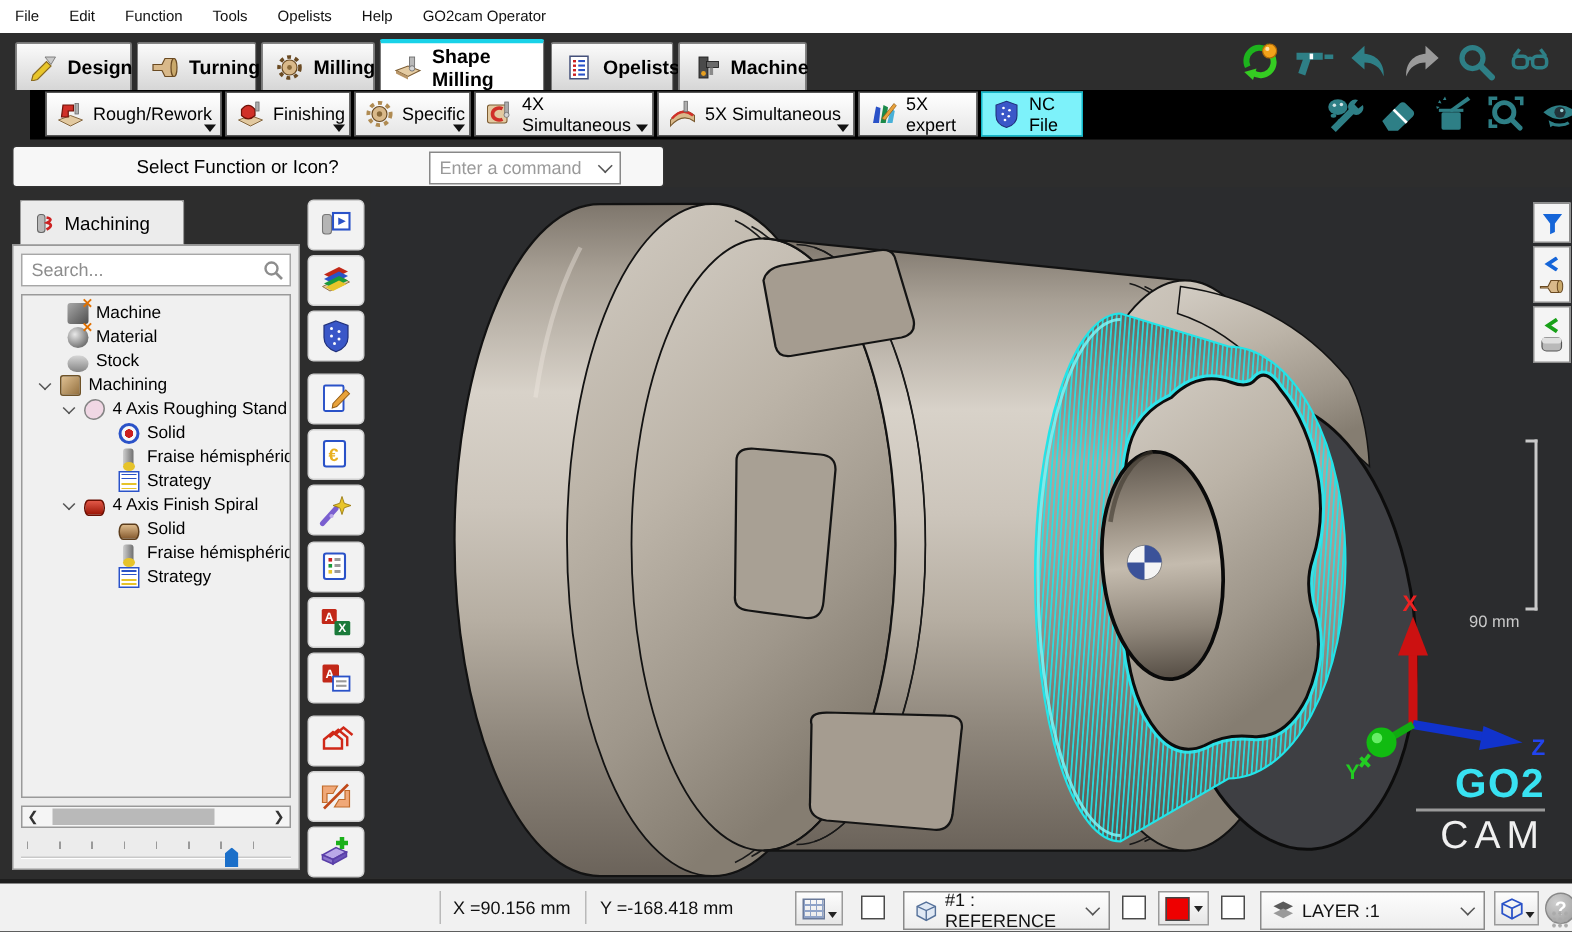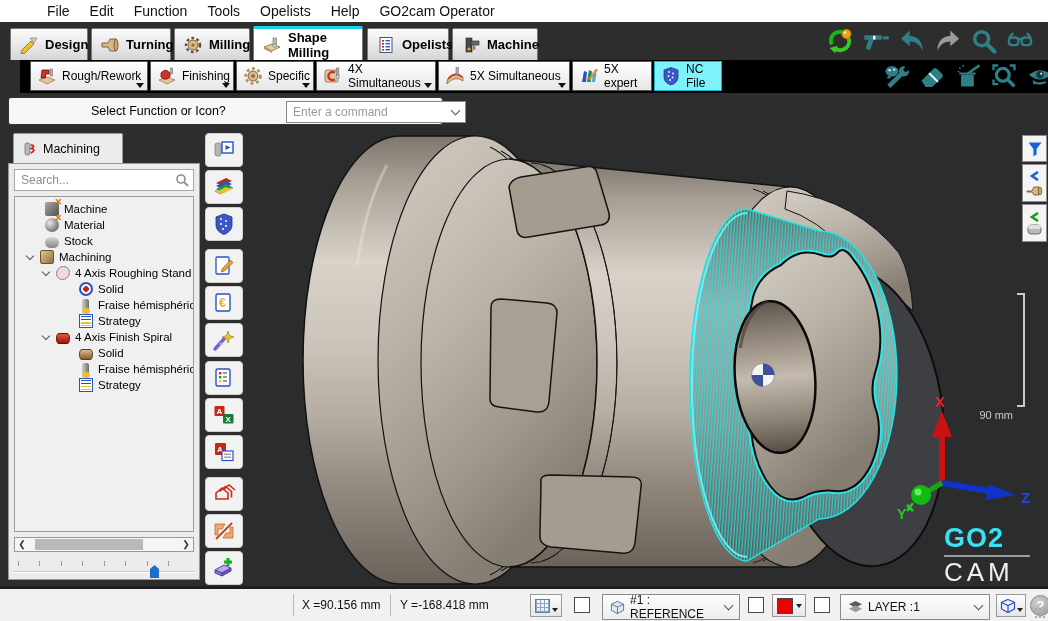--- a/index.html
+++ b/index.html
@@ -2,21 +2,21 @@
 <html><head>
 <meta charset="utf-8">
 <style>
   * { box-sizing:border-box; margin:0; padding:0; }
   html,body { width:1048px; height:621px; overflow:hidden; }
   body { font-family:"Liberation Sans", sans-serif; background:#2d2d2d; position:relative; }
   #app { position:absolute; inset:0; width:1048px; height:621px; background:#2d2d2d; }
 
   
   .menubar { position:absolute; top:0; left:0; width:100%; height:22px; background:#ffffff;
-             display:flex; align-items:center; font-size:14px; color:#111;padding-left:37px; }
+             display:flex; align-items:center; font-size:10px; color:#111; }
   .menubar span { padding:0 10px; cursor:default; }
 
   
   .tabstrip { position:absolute; top:22px; left:0; width:100%; height:38px; background:#2d2d2d; }
   .tab { position:absolute; top:6px; height:32px; background:linear-gradient(#fbfbfb,#d6d6d6);
          border:1px solid #777; border-bottom:none; border-radius:2px 2px 0 0;
          display:flex; align-items:center; gap:6px; padding:0 8px; font-size:13px; font-weight:bold; color:#000; }
   .tab.active { background:#fff; border-top:3px solid #19d2e8; top:4px; height:34px; }
   .ticon { width:20px; height:18px; flex:none; }
 
@@ -31,21 +31,21 @@
   .ricon { width:20px; height:20px; flex:none; }
 
   
   .qgrp { position:absolute; display:flex; gap:8px; }
   .qi { width:28px; height:28px; display:flex; align-items:center; justify-content:center; cursor:pointer; }
 
   
   .cmdbar { position:absolute; top:97px; left:8px; width:435px; height:28px; background:#f7f7f7;
             border:1px solid #333; border-radius:3px; display:flex; align-items:center; }
   .cmdlabel { font-size:12.5px; color:#000; margin-left:82px; }
-  .combo { position:absolute; left:277px; top:3px; width:180px; height:22px; background:#fff;
+  .combo { position:absolute; left:277px; top:3px; width:128px; height:22px; background:#fff;
            border:1px solid #888; display:flex; align-items:center; padding:0 6px; cursor:pointer; }
   .combo .ph { color:#9a9a9a; font-size:12px; flex:1; }
   .chev { width:7px; height:7px; border-right:1.7px solid #555; border-bottom:1.7px solid #555;
           transform:rotate(45deg); margin-top:-3px; flex:none; }
 
   
   .lpanel { position:absolute; left:8px; top:133px; width:192px; height:447px; }
   .ptab { position:absolute; left:5px; top:0; width:110px; height:30px; background:#ececec;
           border:1px solid #999; border-bottom:none; border-radius:2px 2px 0 0;
           display:flex; align-items:center; gap:5px; padding:0 8px; font-size:12.5px; color:#000; }
@@ -97,21 +97,21 @@
 
   
   .viewport { position:absolute; left:247px; top:125px; width:801px; height:460px; background:#2b2c2e; }
   .rstack { position:absolute; right:1px; top:10px; width:25px; }
   .rsb { position:absolute; left:0; width:25px; background:#f4f4f4; border:1px solid #8d8d8d;
          display:flex; flex-direction:column; align-items:center; justify-content:center; gap:1px; cursor:pointer; }
   .scalewrap { position:absolute; left:720px; top:168px; width:60px; height:130px; color:#c9c9c9; font-size:11px; }
   .scaleline { position:absolute; right:2px; top:0; height:114px; width:8px;
                border-right:2px solid #c9c9c9; border-top:2px solid #c9c9c9; border-bottom:2px solid #c9c9c9; }
   .scalelabel { position:absolute; right:14px; top:116px; }
-  .logo { position:absolute; left:697px; top:382px; width:86px; text-align:left;margin-top:16px; }
+  .logo { position:absolute; left:697px; top:382px; width:86px; text-align:right; }
   .logo .l1 { font-size:27px; font-weight:bold; color:#38e2f2; letter-spacing:1px; line-height:30px;
               border-bottom:2px solid #9a9a9a; padding-bottom:2px; }
   .logo .l2 { font-size:26px; color:#f0f0f0; letter-spacing:4px; line-height:30px; }
 
   
   .statusbar { position:absolute; left:0; top:586px; width:100%; height:35px; background:#f1f1f1;
                border-top:3px solid #1e1e1e; font-size:12px; color:#111; }
   .sbsep { position:absolute; top:5px; width:1px; height:22px; background:#b9b9b9; }
   .sbtext { position:absolute; top:9px; }
   .cbx { position:absolute; top:8px; width:16px; height:16px; background:#fff; border:1px solid #4a4a4a; cursor:pointer; }

